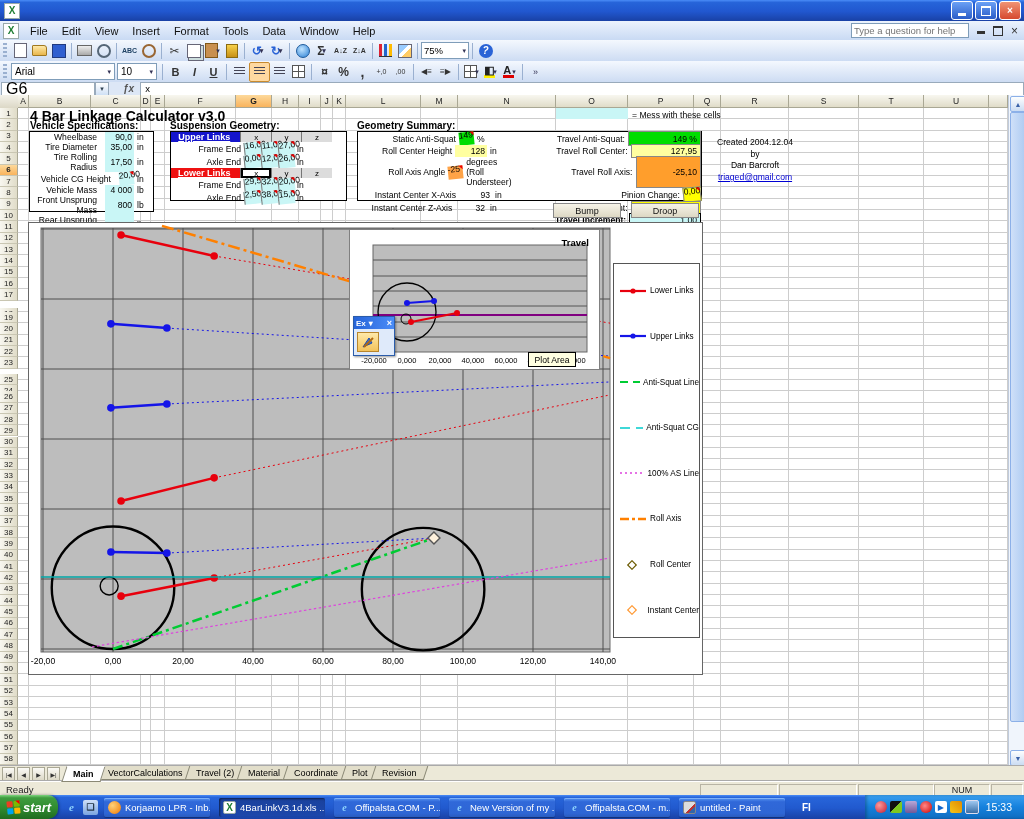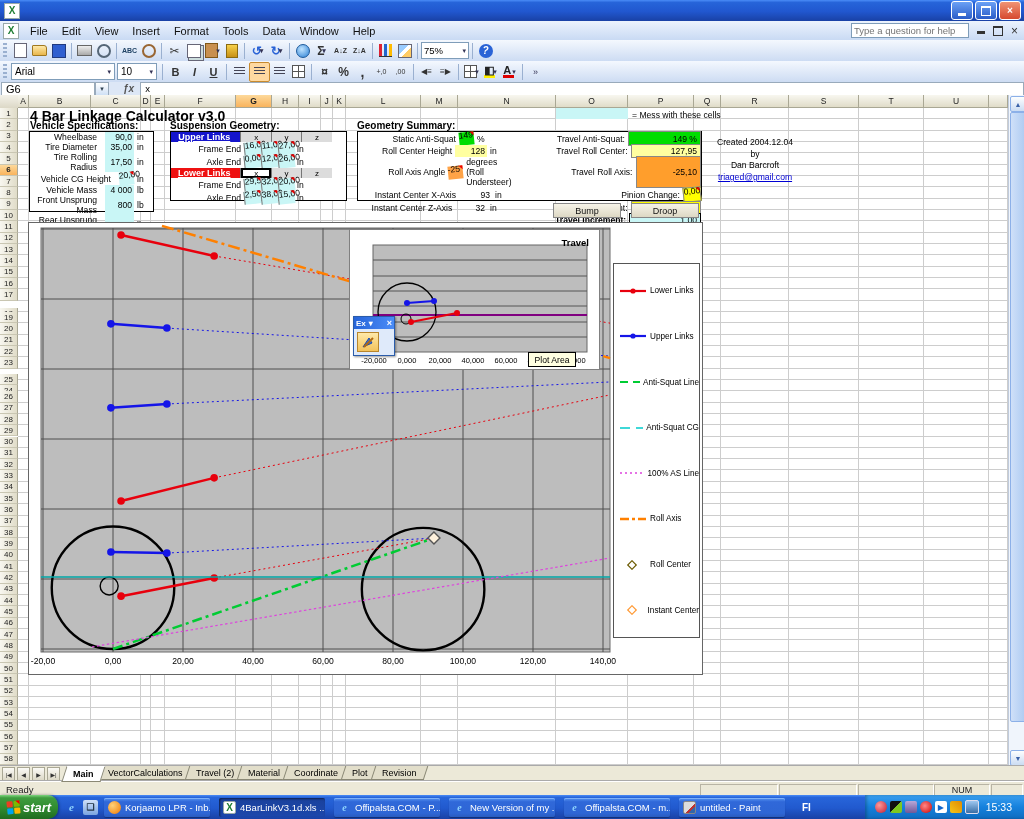--- a/index.html
+++ b/index.html
@@ -56,21 +56,21 @@
   .selbox{background:#ffd9a0;border:1px solid #c88a2e;border-radius:2px;}
   .underA{color:#222;font-weight:bold;font-size:11px;line-height:9px;}
   .underA i{display:block;height:3px;width:11px;background:#d00;margin-top:0px;}
   .fillb i{display:block;height:3px;width:11px;background:#fe0;}
   .grid4{width:11px;height:11px;border:1px solid #555;background:
     linear-gradient(#555,#555) 50% 0/1px 100% no-repeat,linear-gradient(#555,#555) 0 50%/100% 1px no-repeat,#fff;}
   
   #formularow{left:0;top:82px;width:1024px;height:13px;background:#dde7f6;display:flex;align-items:center;
     border-bottom:1px solid #9aa8c0;font-size:10px;}
   #namebox{width:88px;height:12px;background:#fff;border:1px solid #9ab;margin-left:1px;
-    display:flex;align-items:center;padding-left:4px;font-size:11px;}
+    display:flex;align-items:center;padding-left:4px;font-size:16px;}
   #nbdrop{width:12px;height:12px;border:1px solid #9ab;background:linear-gradient(#fff,#cfe0f5);
     display:flex;align-items:center;justify-content:center;font-size:7px;color:#345;}
   .fx{font-style:italic;font-weight:bold;color:#555;margin:0 6px 0 14px;font-size:10px;}
   #fbvalue{flex:1;height:12px;background:#fff;border:1px solid #9ab;display:flex;align-items:center;padding-left:4px;font-size:9.5px;}
   
   #sheet{left:0;top:95px;width:1008px;height:670px;background:#fff;overflow:hidden;}
   #corner{left:0;top:0;width:18px;height:13px;background:linear-gradient(#f4f2ea,#dcd8c6);border:1px solid #a9a794;border-width:0 1px 1px 0;}
   #col-headers{left:18px;top:0;width:990px;height:13px;overflow:hidden;}
   .col-h{position:absolute;top:0;height:12px;background:linear-gradient(#f8f7f0,#e0dcc8);
     border-right:1px solid #a9a794;border-bottom:1px solid #a9a794;font-size:8.5px;color:#222;

